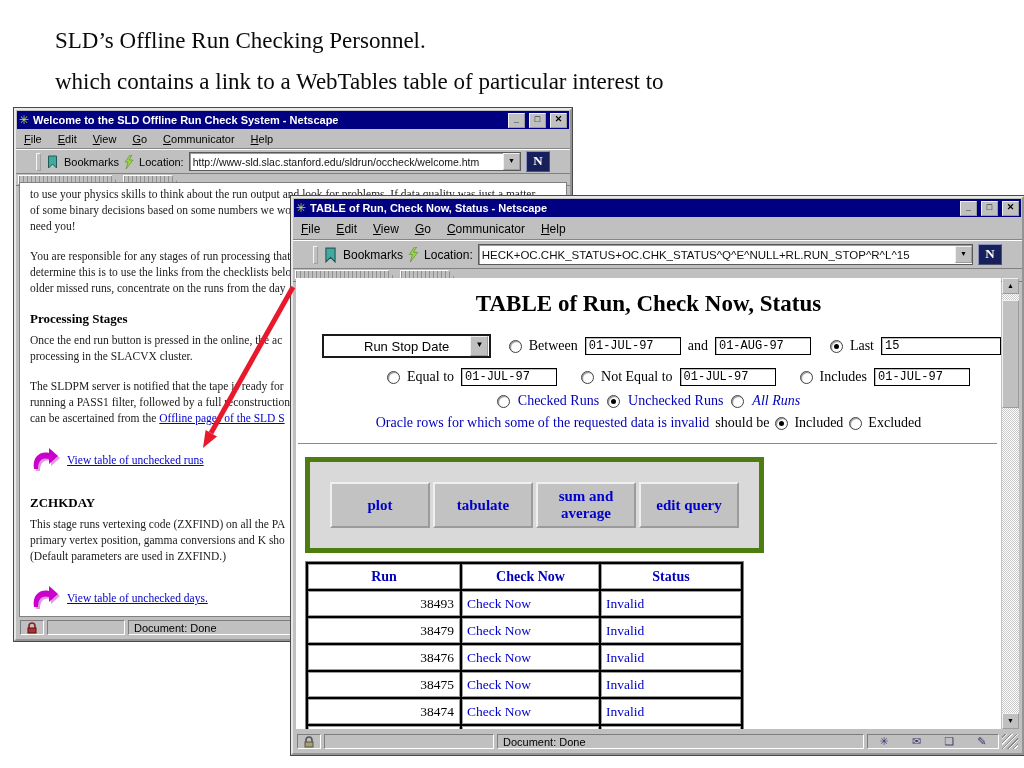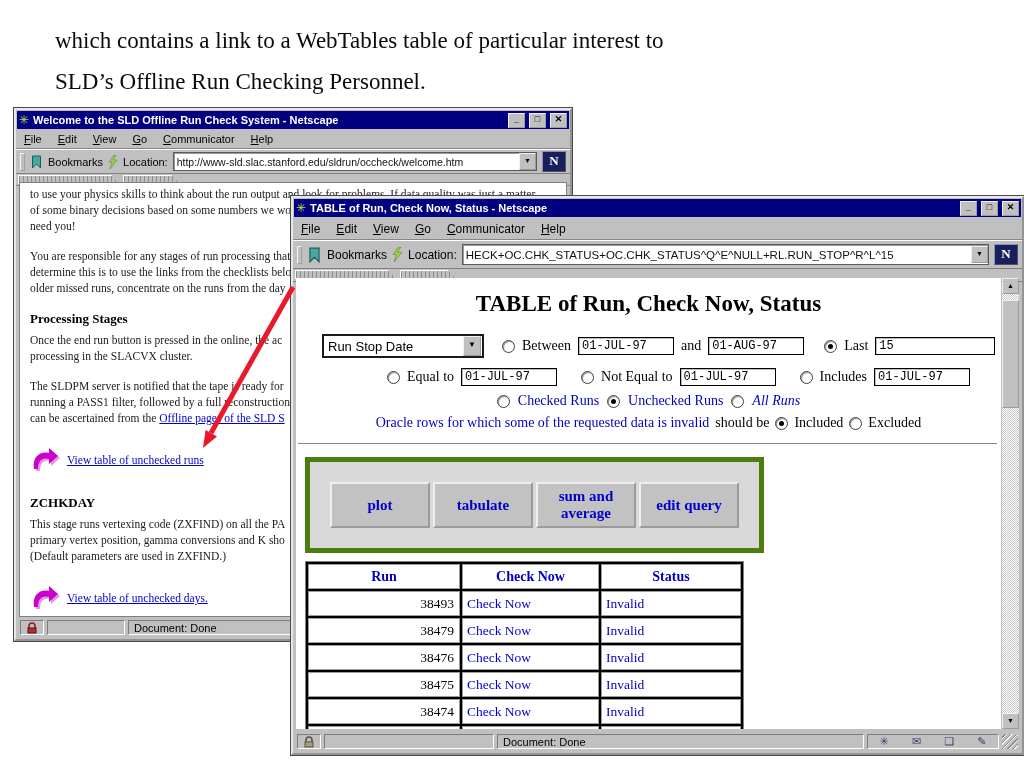--- a/index.html
+++ b/index.html
@@ -11,21 +11,21 @@
   .nwin{position:absolute;background:#c0c0c0;border:2px outset #e8e8e8;outline:1px solid #4a4a4a;box-sizing:border-box;}
   .titlebar{height:18px;background:#000080;display:flex;align-items:center;gap:4px;padding:0 2px;margin:1px;}
   .titlebar .ticon{font-size:12px;line-height:12px;color:#b9e04a;}
   .titlebar .ttext{color:#fff;font:bold 11px "Liberation Sans",sans-serif;white-space:nowrap;
                    overflow:hidden;flex:1;}
   .tb-btn{width:15px;height:13px;background:#c0c0c0;border:1px outset #f0f0f0;color:#000;
           font:bold 9px/11px "Liberation Sans",sans-serif;text-align:center;flex:none;}
   .menubar{height:18px;display:flex;align-items:center;gap:16px;padding:0 8px;
            font:11px "Liberation Sans",sans-serif;color:#000;border-bottom:1px solid #868686;}
   .menubar u{text-decoration:underline;}
-  .locbar{display:flex;align-items:center;gap:5px;padding:0 4px;border-top:1px solid #fdfdfd;
+  .locbar{display:flex;align-items:center;gap:5px;padding:0 20px;border-top:1px solid #fdfdfd;
           border-bottom:1px solid #808080;}
   .grip-v{width:3px;height:16px;border:1px outset #f5f5f5;background:#c0c0c0;flex:none;}
   .loclabel{font:11px "Liberation Sans",sans-serif;color:#000;white-space:nowrap;}
   .bm-label{font:11px "Liberation Sans",sans-serif;color:#000;}
   .urlfield{flex:1;height:17px;background:#fff;border:1px solid #5a5a5a;box-shadow:inset 1px 1px 0 #9a9a9a;
             display:flex;align-items:center;overflow:hidden;}
   .urltext{flex:1;font:10.5px "Liberation Sans",sans-serif;color:#111;white-space:nowrap;
            overflow:hidden;padding:0 3px;}
   .dd-btn{width:15px;height:15px;background:#c0c0c0;border:1px outset #f0f0f0;flex:none;
           font:7px/13px "Liberation Sans",sans-serif;text-align:center;color:#000;}
@@ -65,21 +65,21 @@
   .frow4{margin:6px 0 0 0;justify-content:center;gap:6px;text-align:right;}
   .blue{color:#0000bb;} .italic{font-style:italic;}
   .radio{width:11px;height:11px;border-radius:50%;background:#fff;border:1px solid #404040;
          box-shadow:inset 1px 1px 1px #909090;position:relative;flex:none;}
   .radio.checked::after{content:"";position:absolute;left:3px;top:3px;width:5px;height:5px;
          border-radius:50%;background:#000;}
   .tinput{height:16px;border:1px solid #000;box-shadow:inset 1px 1px 0 #bdbdbd;background:#fff;
           font:12px "Liberation Mono",monospace;padding:0 3px;color:#000;}
   .w-date{width:88px;} .w-last{width:112px;}
   .selbox{width:158px;height:20px;background:#fff;border:2px solid #1a1a1a;display:flex;
-          align-items:center;box-sizing:content-box;}
+          align-items:center;box-sizing:content-box;padding-left:36px;}
   .selbox .selval{flex:1;font:13px "Liberation Sans",sans-serif;padding-left:4px;color:#000;}
   .selbox .selarrow{width:16px;height:18px;background:#c0c0c0;border:1px outset #f0f0f0;
           font:8px/16px "Liberation Sans",sans-serif;text-align:center;margin:1px;}
   .fhr{margin:12px 4px 0 2px;height:2px;border:0;border-top:1px solid #8a8a8a;border-bottom:1px solid #fff;}
   .wt-btnrow{margin:10px 0 0 9px;display:inline-flex;gap:3px;border:5px solid #4d7c0f;padding:20px;background:#d9d9d9;}
   .wt-btn{width:96px;height:42px;background:#c2c2c2;border:2px outset #efefef;display:flex;
           align-items:center;justify-content:center;text-align:center;
           font:bold 15px/17px "Liberation Serif",serif;color:#0000cc;cursor:pointer;}
   .runtable{margin:8px 0 0 9px;border-collapse:separate;border-spacing:2px;border:1px solid #808080;
             background:#000000;}
@@ -98,22 +98,22 @@
   .sb-thumb{position:absolute;left:0;top:22px;width:17px;height:108px;background:#c0c0c0;
             border:1px outset #f0f0f0;box-sizing:border-box;}
   
   .overlay-svg{position:absolute;left:0;top:0;z-index:9;pointer-events:none;}
   .comp-ic{color:#3a3a6e;}
 </style>
 </head>
 <body>
 
 <div class="caption">
+  <div>SLD’s Offline Run Checking Personnel.</div>
   <div>which contains a link to a WebTables table of particular interest to</div>
-  <div>SLD’s Offline Run Checking Personnel.</div>
 </div>
 
 <div class="nwin" id="back-win" style="left:14px;top:108px;width:558px;height:533px;z-index:1;">
   <div class="titlebar">
     <span class="ticon">✳</span>
     <span class="ttext">Welcome to the SLD Offline Run Check System - Netscape</span>
     <span class="tb-btn">_</span>
     <span class="tb-btn">□</span>
     <span class="tb-btn">✕</span>
   </div>

